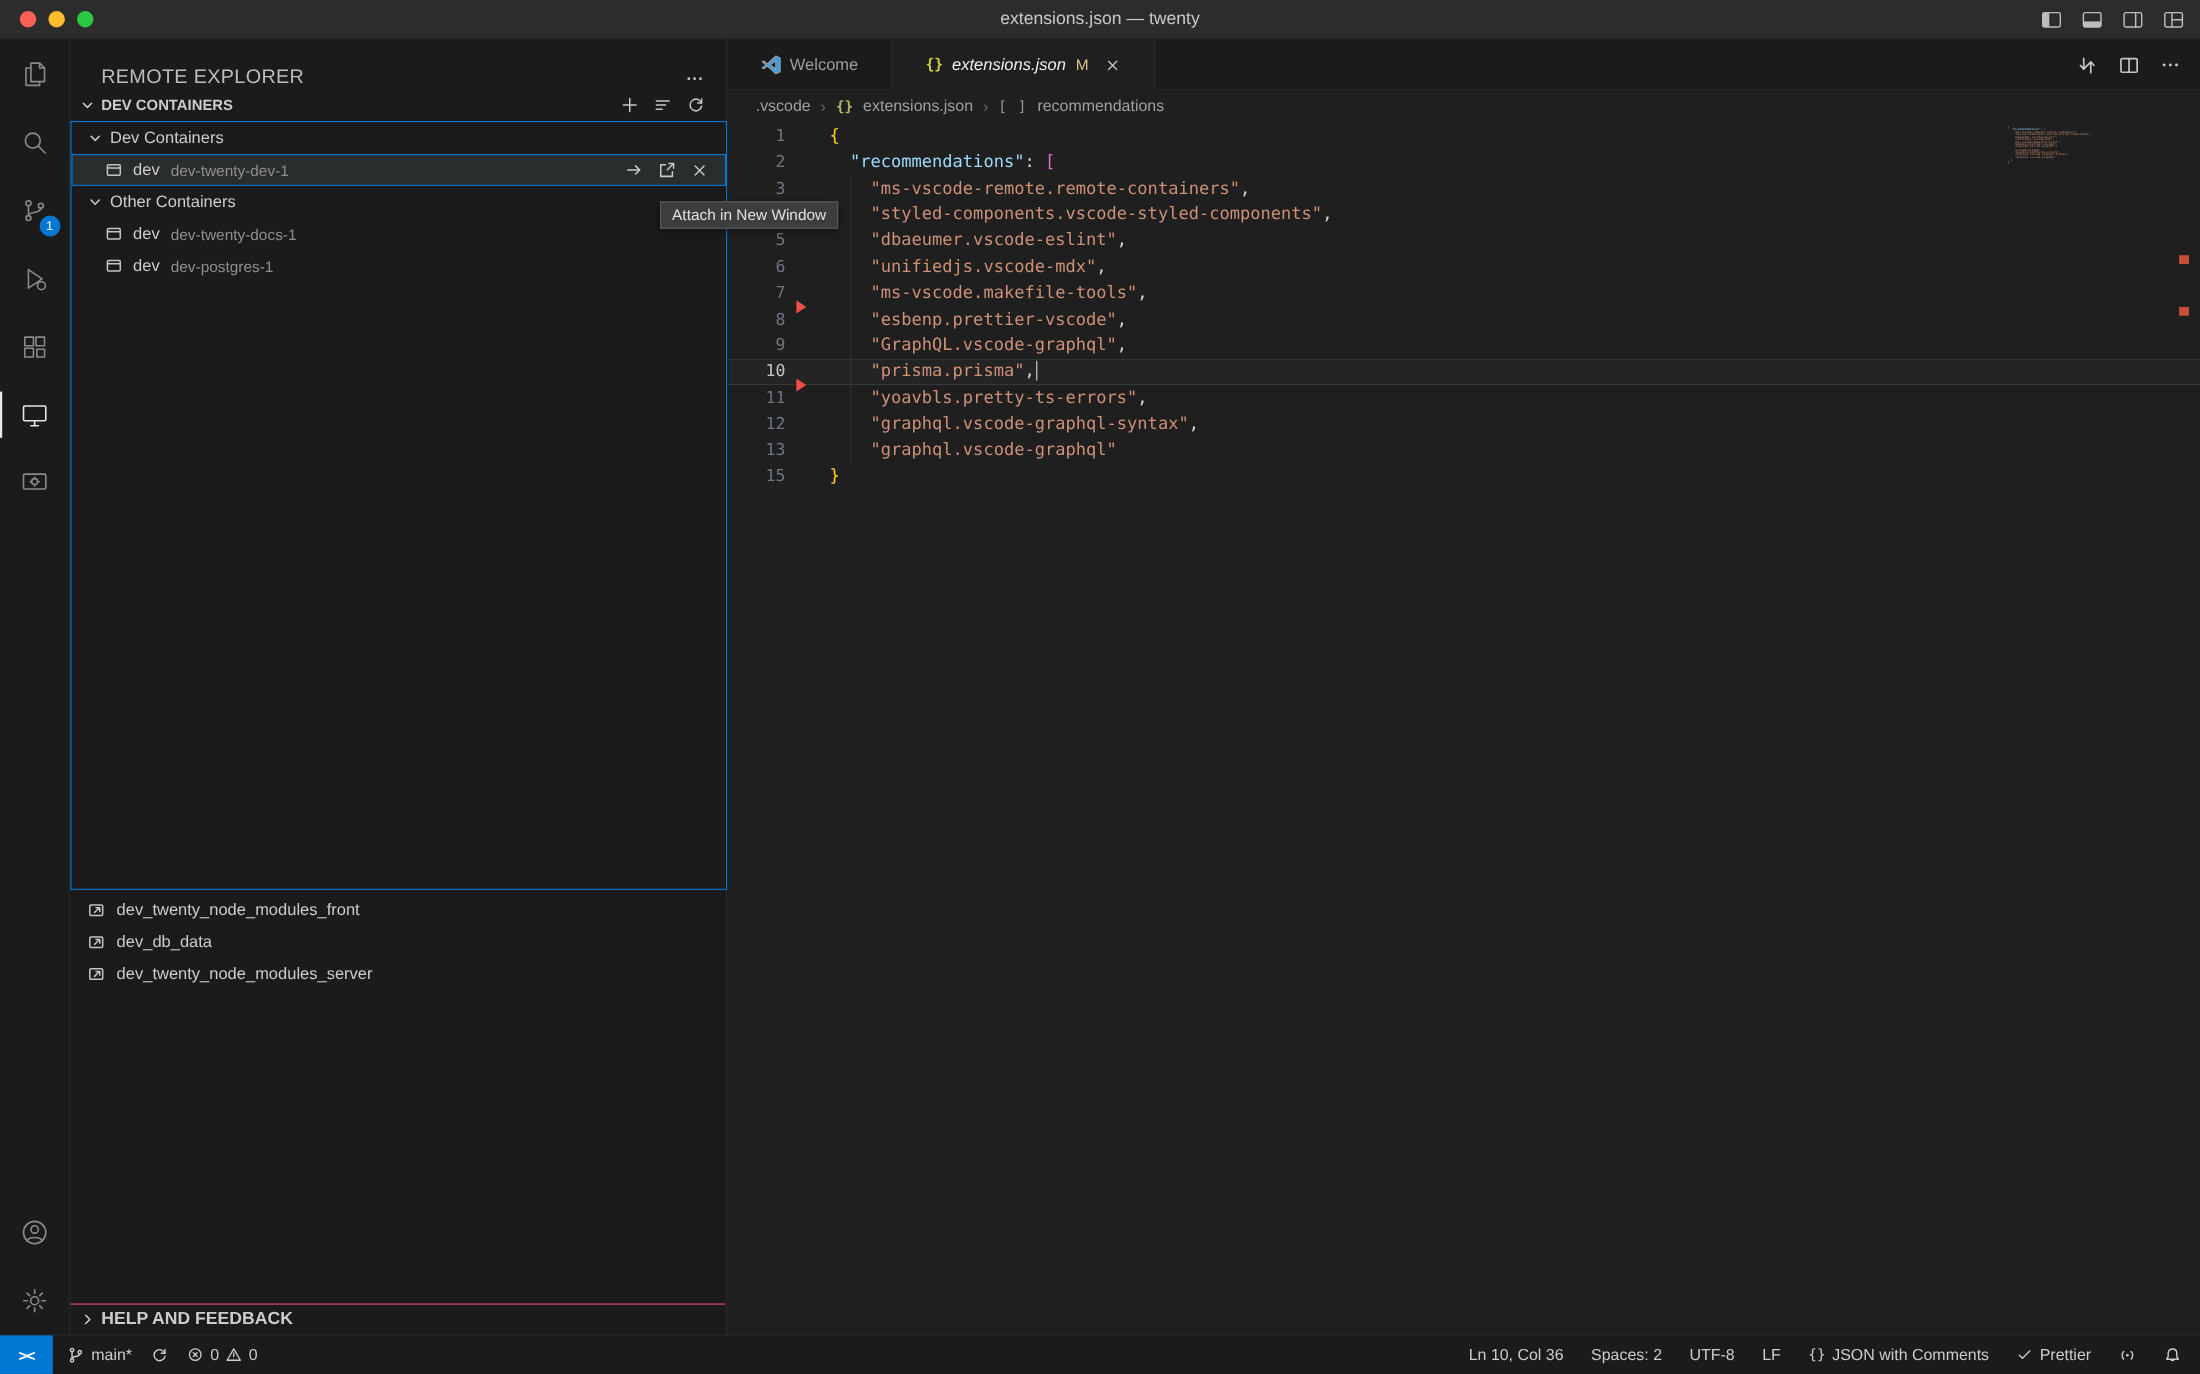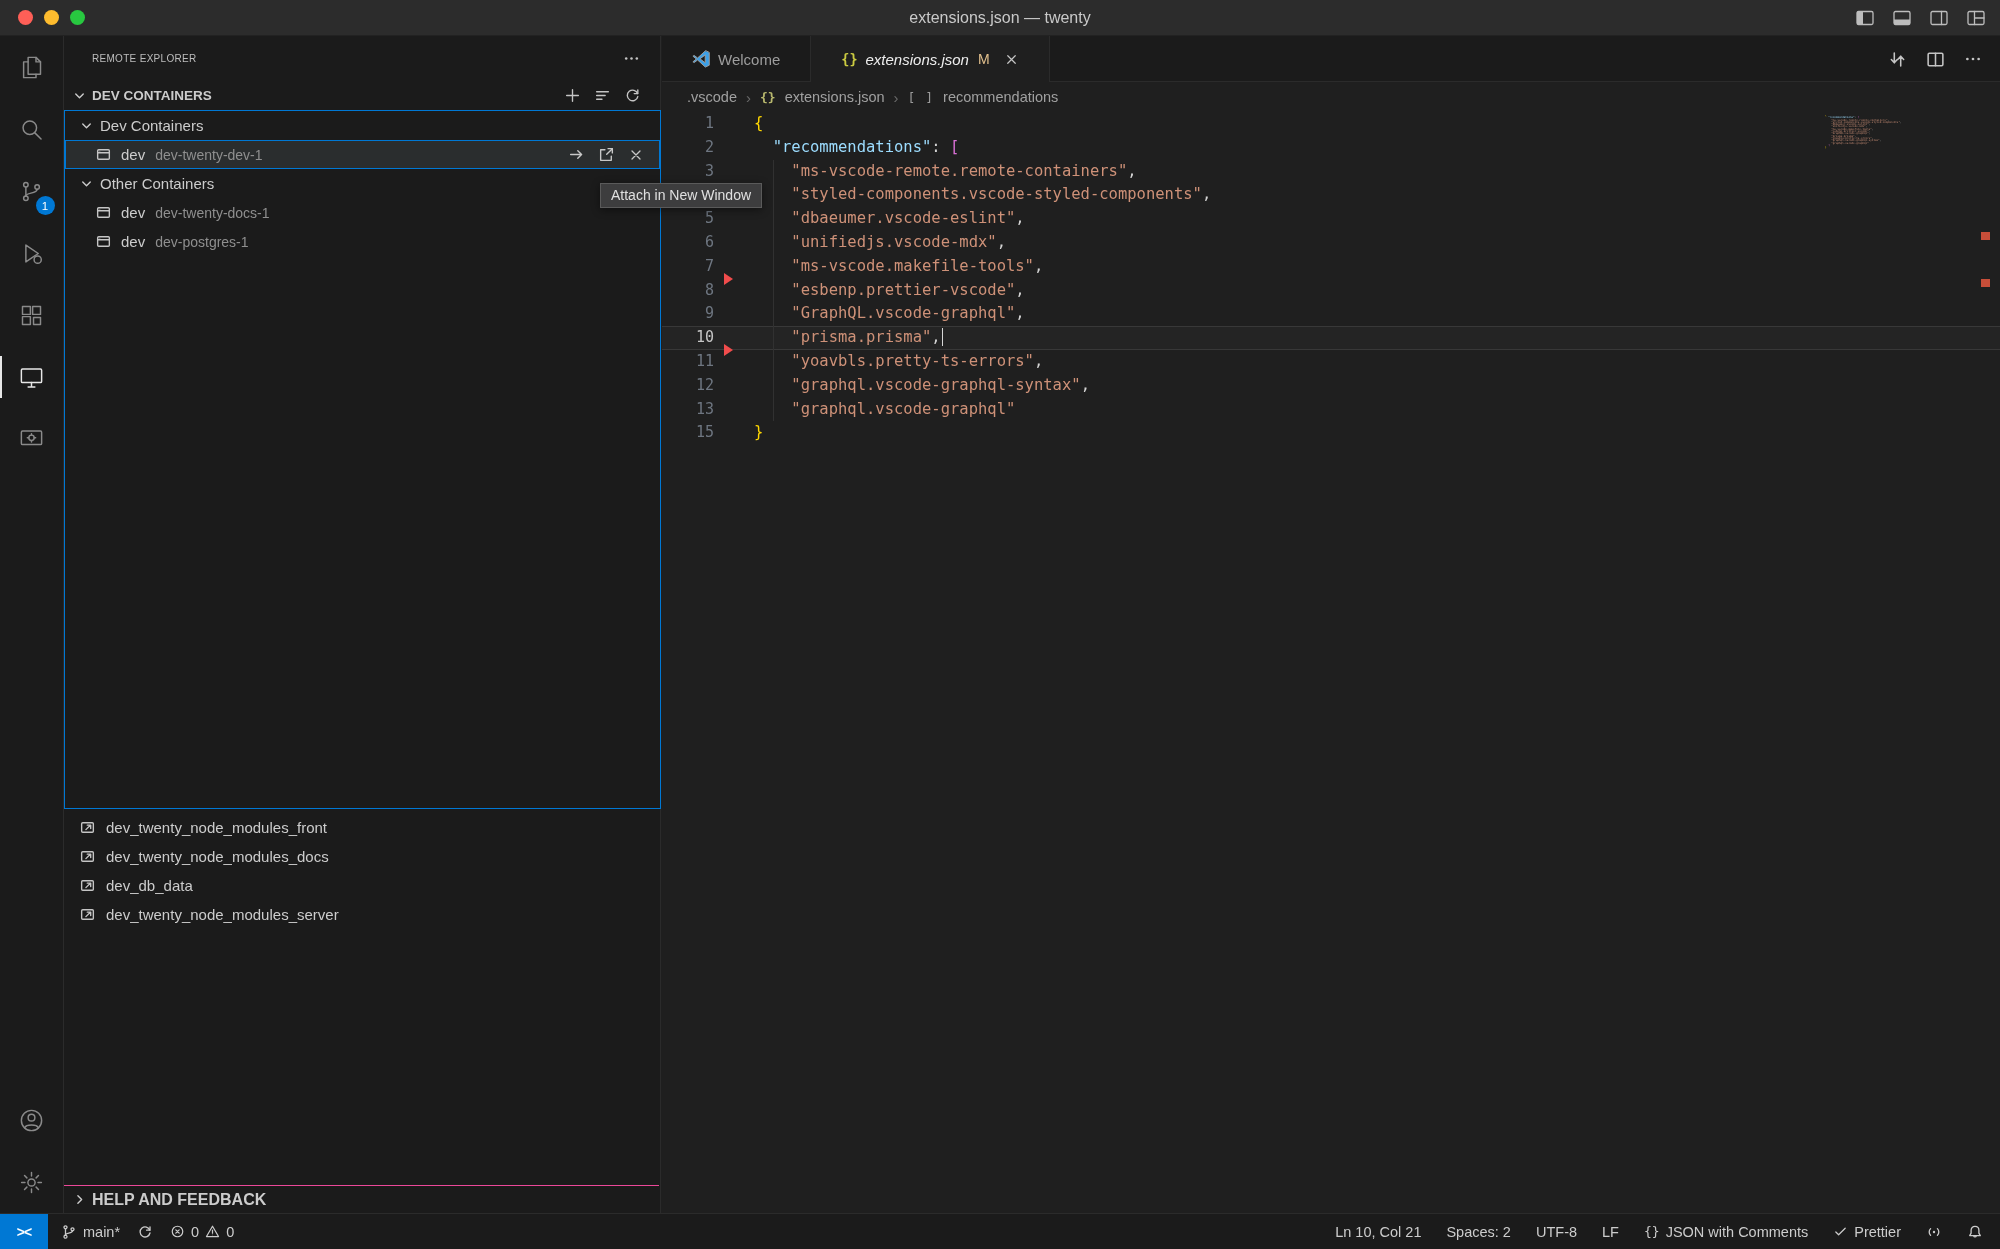--- a/index.html
+++ b/index.html
@@ -28,21 +28,21 @@
   .ab-item { width:64px; height:62px; display:flex; align-items:center; justify-content:center; color:#8a8a8a; position:relative; cursor:pointer; }
   .ab-item.active { color:#e7e7e7; }
   .ab-item.active::before { content:""; position:absolute; left:0; top:10px; bottom:10px; width:2px; background:#e7e7e7; }
   .ab-badge { position:absolute; right:9px; bottom:7px; min-width:19px; height:19px; border-radius:10px;
     background:#0078d4; color:#fff; font-size:11.5px; display:flex; align-items:center; justify-content:center; }
   .ab-bottom { margin-top:auto; }
 
   
   .sidebar { position:absolute; left:64px; top:36px; bottom:36px; width:597px;
     background:#1b1b1b; border-right:1px solid #2b2b2b; }
-  .sidebar-header { height:44px; display:flex; align-items:center; padding:0 20px 0 28px; color:#bdbdbd; font-size:10px; letter-spacing:.3px;gap:38px; }
+  .sidebar-header { height:44px; display:flex; align-items:flex-end; padding:0 20px 0 28px; color:#bdbdbd; font-size:18px; letter-spacing:.3px;gap:38px; }
   .sidebar-header .icon { margin-left:auto; color:#c5c5c5; }
   .section-header { height:30px; display:flex; align-items:center; gap:5px; padding-left:8px;
     font-size:13.5px; font-weight:700; color:#cccccc; }
   .section-actions { margin-left:auto; display:flex; align-items:center; gap:13px; padding-right:19px; color:#c5c5c5; }
   .focus-box { position:absolute; top:74px; left:0; width:597px; height:699px; border:1px solid #0078d4; }
   .tree-row { height:29px; display:flex; align-items:center; font-size:15px; color:#cccccc; position:relative; cursor:pointer; }
   .tree-row .twisty { margin-left:14px; margin-right:6px; color:#cccccc; }
   .tree-row.item { padding-left:30px; }
   .tree-row.item .item-icon { margin-right:9px; color:#c5c5c5; }
   .item-desc { color:#8f8f8f; margin-left:10px; font-size:14px; }
@@ -324,29 +324,20 @@
 
     <div class="volumes">
       <div class="vol-row">
         <span class="icon item-icon">
           <svg width="17" height="17" viewBox="0 0 16 16">
               <rect x="2.5" y="3.5" width="11" height="9" rx="1"></rect>
               <path d="M6.5 10l4.2-4.2M11 9V5.8H7.8"></path>
             </svg>
           </span>
         <span>dev_twenty_node_modules_front</span>
-      </div>
-      <div class="vol-row">
-        <span class="icon item-icon">
-          <svg width="17" height="17" viewBox="0 0 16 16">
-              <rect x="2.5" y="3.5" width="11" height="9" rx="1"></rect>
-              <path d="M6.5 10l4.2-4.2M11 9V5.8H7.8"></path>
-            </svg>
-          </span>
-        <span>dev_twenty_node_modules_docs</span>
       </div>
       <div class="vol-row">
         <span class="icon item-icon">
           <svg width="17" height="17" viewBox="0 0 16 16">
               <rect x="2.5" y="3.5" width="11" height="9" rx="1"></rect>
               <path d="M6.5 10l4.2-4.2M11 9V5.8H7.8"></path>
             </svg>
           </span>
         <span>dev_db_data</span>
       </div>
@@ -543,21 +534,21 @@
           <svg width="15" height="15" viewBox="0 0 16 16">
               <path d="M8 2.4 14.4 13.4H1.6z"></path>
               <path d="M8 6.4v3.4"></path>
               <circle cx="8" cy="11.6" r=".45" fill="currentColor" stroke="none"></circle>
             </svg>
           </span>
         <span>0</span>
       </span>
     </div>
     <div class="sb-right">
-      <span class="sb-item">Ln 10, Col 21</span>
+      <span class="sb-item">Ln 10, Col 36</span>
       <span class="sb-item">Spaces: 2</span>
       <span class="sb-item">UTF-8</span>
       <span class="sb-item">LF</span>
       <span class="sb-item">
         <span class="sb-braces">{}</span>
         <span>JSON with Comments</span>
       </span>
       <span class="sb-item">
         <span class="icon">
           <svg width="15" height="15" viewBox="0 0 16 16">

